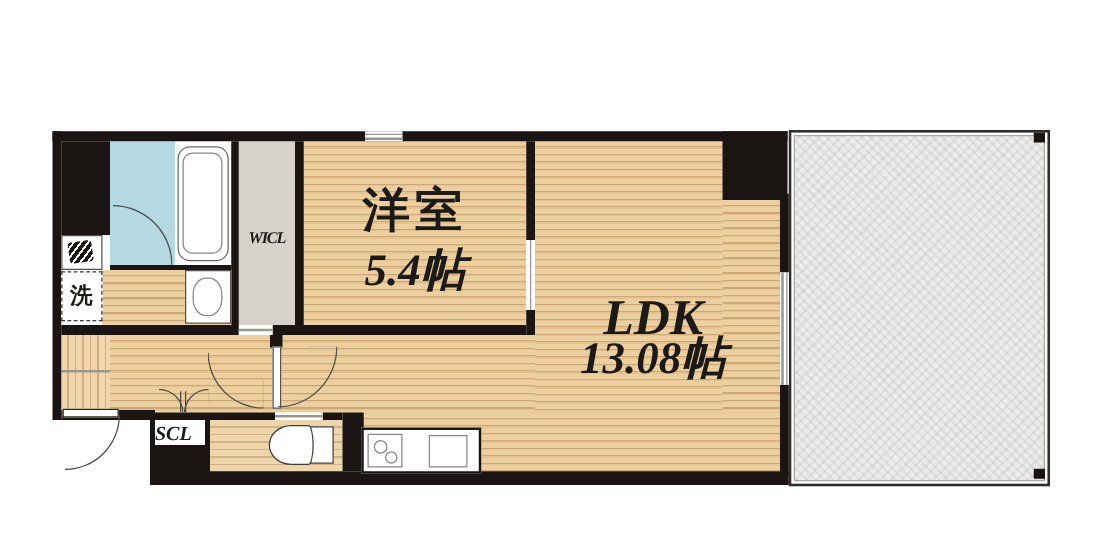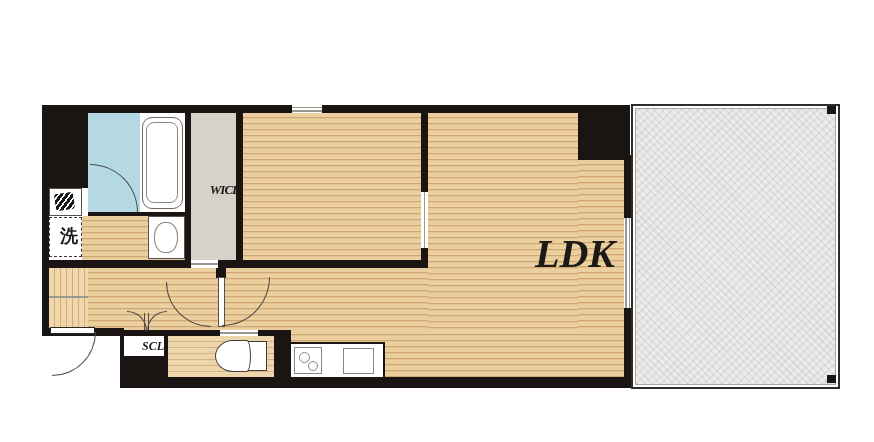--- a/index.html
+++ b/index.html
@@ -19,21 +19,21 @@
     box-shadow:inset 0 0 0 2px #ffffff, inset 0 0 0 3px #a8a8a4;
     background-image:repeating-linear-gradient(45deg,rgba(150,150,150,.14) 0 2px,transparent 2px 5px),
                      repeating-linear-gradient(-45deg,rgba(120,120,120,.10) 0 2px,transparent 2px 6px);}
   .fix{position:absolute;background:#fff;border:1.5px solid #55524e;}
   .fix2{position:absolute;background:#fff;border:1px solid #8a8782;}
   .arc{position:absolute;}
   .arc-tr{border-top:1.6px solid #4c4a46;border-right:1.6px solid #4c4a46;border-top-right-radius:100%;}
   .arc-tl{border-top:1.6px solid #4c4a46;border-left:1.6px solid #4c4a46;border-top-left-radius:100%;}
   .arc-br{border-bottom:1.6px solid #4c4a46;border-right:1.6px solid #4c4a46;border-bottom-right-radius:100%;}
   .arc-bl{border-bottom:1.6px solid #4c4a46;border-left:1.6px solid #4c4a46;border-bottom-left-radius:100%;}
-  .lbl{position:absolute;color:#1c1a17;text-align:right;white-space:nowrap;line-height:1;}
+  .lbl{position:absolute;color:#1c1a17;text-align:center;white-space:nowrap;line-height:1;}
   .it{font-style:italic;}
   .glineV{position:absolute;background:#9a9791;width:1.5px;}
   .glineH{position:absolute;background:#9a9791;height:1.5px;}
   .dashbox{position:absolute;background:#fff;border:1.6px dashed #3a3733;}
   .meter{position:absolute;background:repeating-linear-gradient(135deg,#191613 0 3px,#ffffff 3px 4.6px);
     border-radius:3px;transform:rotate(-8deg);}
 </style>
 </head>
 <body>
 
@@ -128,21 +128,24 @@
   <div class="fix" style="left:289px;top:342px;width:92px;height:33px;border:2.5px solid #191613;">
     <div class="fix2" style="left:3px;top:3px;width:26px;height:25px;">
       <div class="fix2" style="left:4px;top:4px;width:9px;height:9px;border-radius:50%;"></div>
       <div class="fix2" style="left:13px;top:13px;width:8px;height:8px;border-radius:50%;"></div>
     </div>
     <div class="fix2" style="left:52px;top:4px;width:29px;height:24px;"></div>
   </div>
 
   <div class="white" style="left:124px;top:336px;width:40px;height:20px;"></div>
 
+  <div class="lbl" style="left:242px;top:150px;width:180px;font-size:38px;font-weight:bold;letter-spacing:4px;">洋室</div>
+  <div class="lbl it" style="left:242px;top:198px;width:180px;font-size:36px;font-weight:bold;">5.4帖</div>
 
   <div class="lbl it" style="left:430px;top:234px;width:185px;font-size:40px;font-weight:bold;">LDK</div>
+  <div class="lbl it" style="left:420px;top:268px;width:205px;font-size:36px;font-weight:bold;">13.08帖</div>
 
 
   <div class="lbl it" style="left:188px;top:183px;width:51px;font-size:13px;font-weight:bold;letter-spacing:-1px;">WICL</div>
 
-  <div class="lbl it" style="left:124px;top:340px;width:40px;font-size:12px;font-weight:bold;">SCL</div>
+  <div class="lbl it" style="left:124px;top:340px;width:20px;font-size:16px;font-weight:bold;">SCL</div>
 
 </div>
 
 </body></html>

